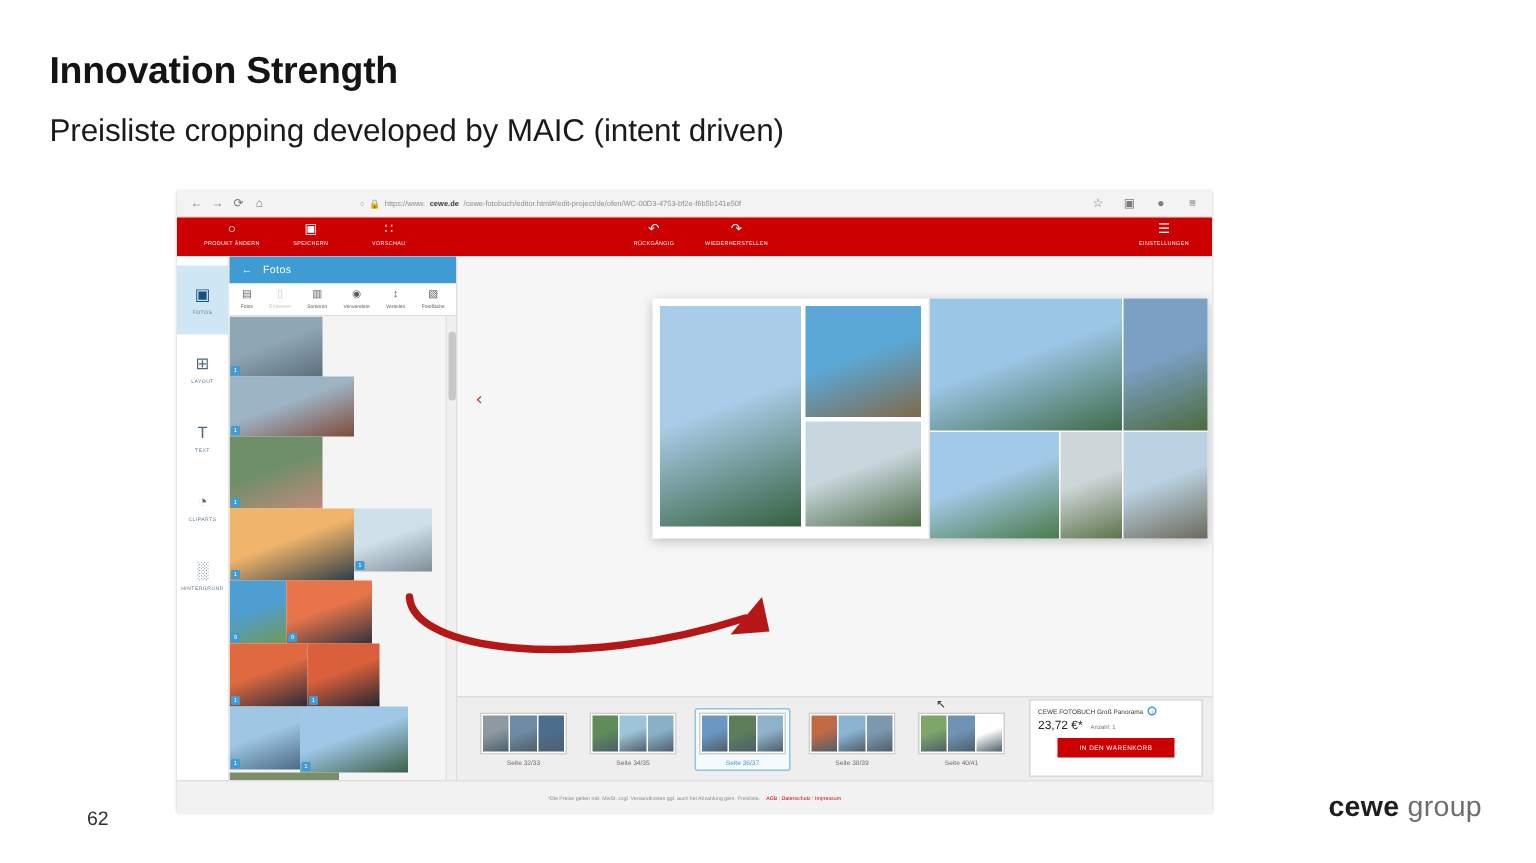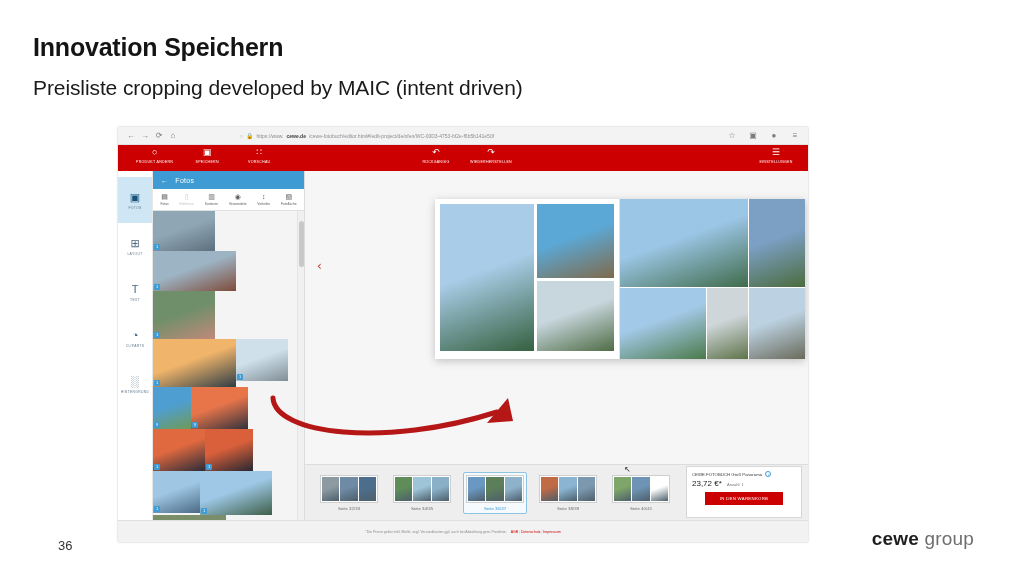--- a/index.html
+++ b/index.html
@@ -28,21 +28,21 @@
     letter-spacing: -0.1px;
   }
   .slide-number {
     position: absolute;
     left: 58px; top: 538px;
     font-size: 13px;
     color: #333;
   }
   .brand-logo {
     position: absolute;
-    right: 50px; top: 528px;
+    right: 36px; top: 528px;
     font-size: 19px;
     color: #3c3c3c;
     letter-spacing: 0.2px;
   }
   .brand-logo b { font-weight: bold; color: #1e1e1e; }
   .brand-logo span.light { color: #6e6e6e; font-weight: normal; }
 
   
   .shot {
     position: absolute;
@@ -231,23 +231,23 @@
   .annot {
     position: absolute; left: 265px; top: 390px; width: 270px; height: 60px;
     pointer-events: none;
   }
   
   .cursor { position: absolute; left: 624px; top: 464px; font-size: 8px; color: #333; }
 </style>
 </head>
 <body>
 
-<div class="slide-title">Innovation Speichern</div>
+<div class="slide-title">Innovation Strength</div>
 <div class="slide-subtitle">Preisliste cropping developed by MAIC (intent driven)</div>
-<div class="slide-number">36</div>
+<div class="slide-number">62</div>
 <div class="brand-logo">
   <b>cewe</b><span class="light"> group</span>
 </div>
 
 <div class="shot">
 
   <div class="chrome">
     <span class="nav-ico">←</span>
     <span class="nav-ico">→</span>
     <span class="nav-ico">⟳</span>

